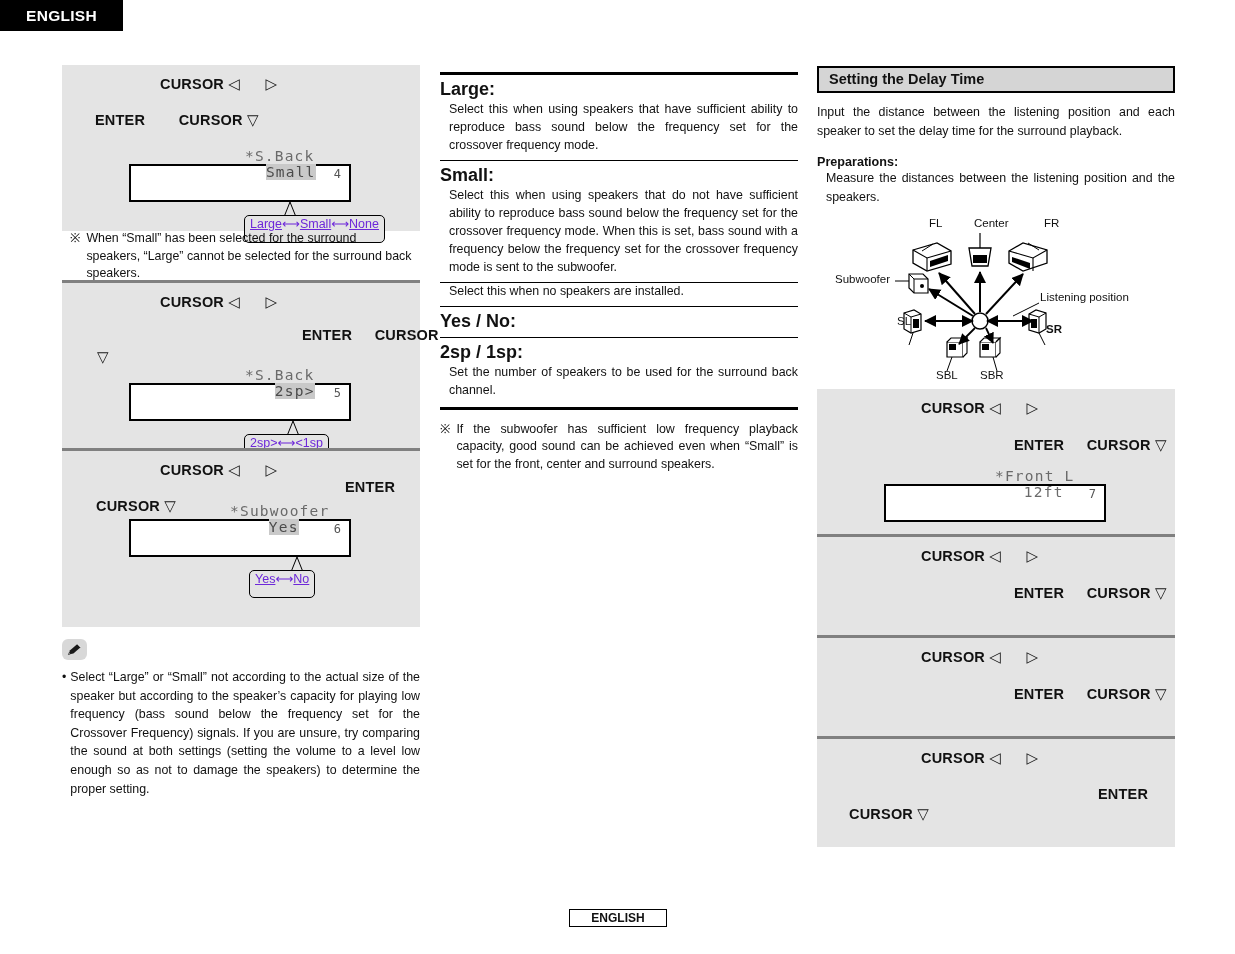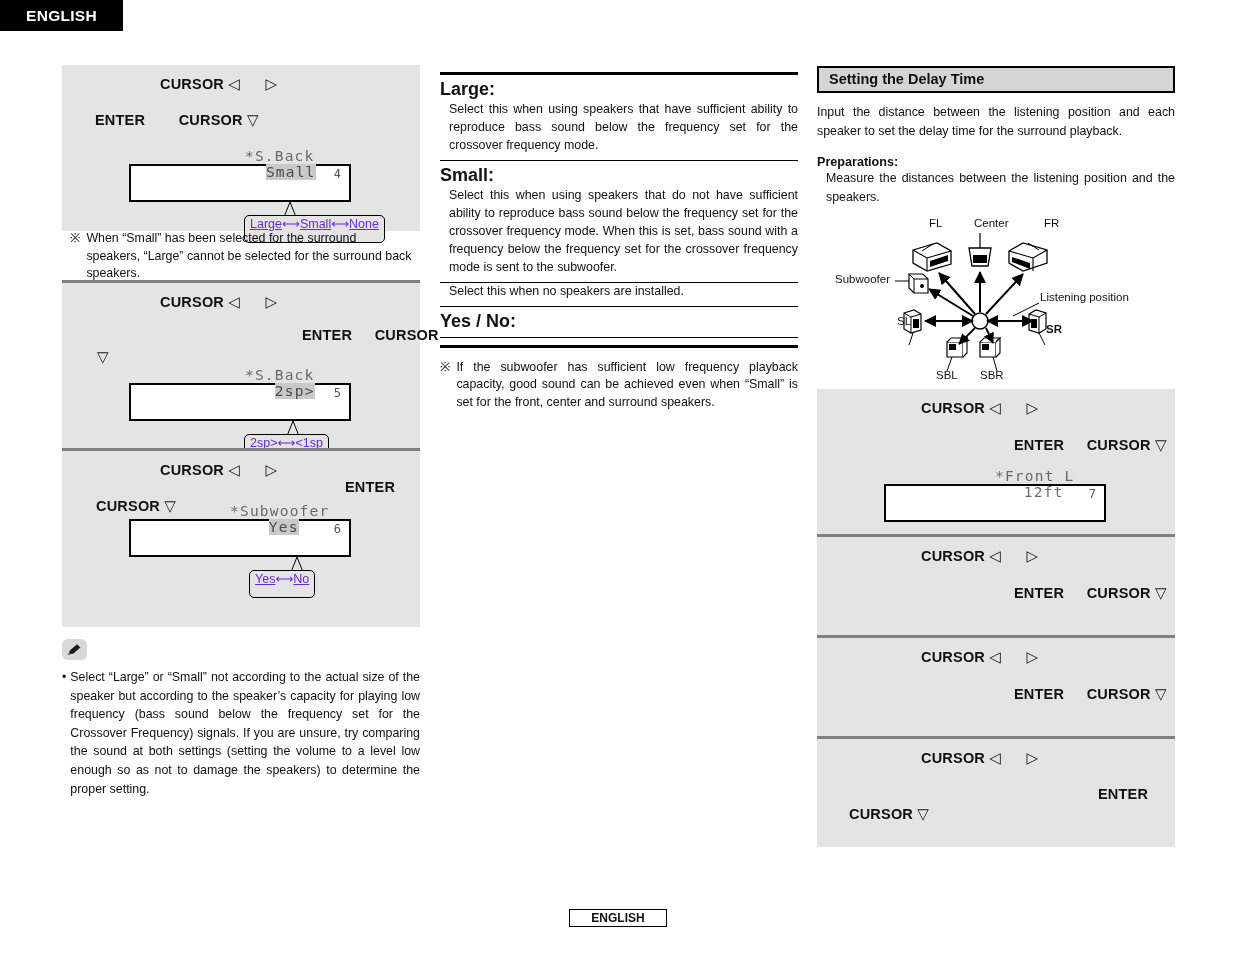--- a/index.html
+++ b/index.html
@@ -287,20 +287,24 @@
   <div>
     <div class="param-def">Select this when no speakers are installed.</div>
   </div>
   <div class="rule-thin" style="margin-top:5px;"></div>
 
   <div>
     <div class="param-term">Yes / No:</div>
   </div>
   <div class="rule-thin" style="margin-top:5px;"></div>
 
+  <div>
+    <div class="param-term">2sp / 1sp:</div>
+    <div class="param-def">Set the number of speakers to be used for the surround back channel.</div>
+  </div>
 
   <div class="rule-thick" style="margin-top:7px;"></div>
 
   <div class="note-x" style="margin-top:11px;">
     <span class="mark">※</span>
     <span class="body" style="text-align:justify; text-align-last:left;">If the subwoofer has sufficient low frequency playback capacity, good sound can be achieved even when “Small” is set for the front, center and surround speakers.</span>
   </div>
 </div>
 
 <div class="col col-right" style="top:66px;">

